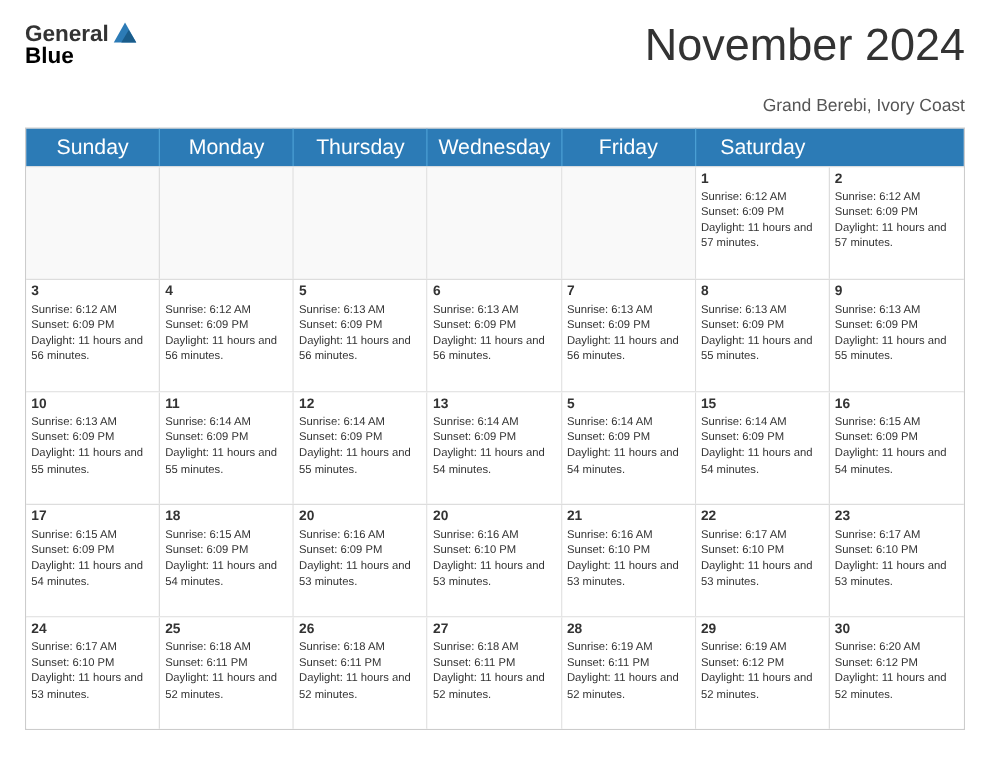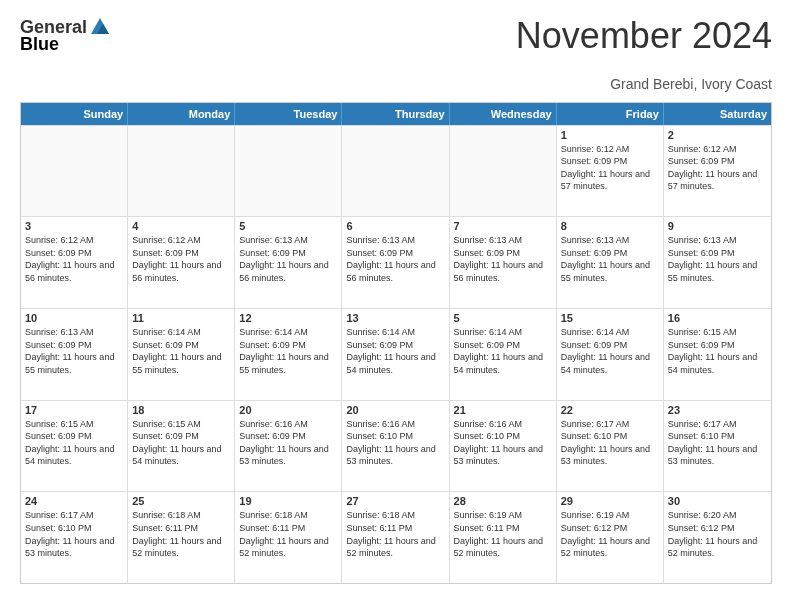--- a/index.html
+++ b/index.html
@@ -67,24 +67,24 @@
       flex-direction: column;
       border: 1px solid #ccc;
     }
     .cal-header {
       display: grid;
       grid-template-columns: repeat(7, 1fr);
       background: #2c7bb6;
     }
     .cal-header-cell {
       color: #fff;
-      font-size: 11px;
-      font-weight: bold;
+      font-size: 17px;
+      font-weight: normal;
       padding: 5px 4px;
-      text-align: right;
+      text-align: center;
       border-right: 1px solid #4a9fd4;
     }
     .cal-header-cell:last-child {
       border-right: none;
     }
     .cal-body {
       flex: 1;
       display: flex;
       flex-direction: column;
     }
@@ -139,21 +139,20 @@
       <div class="month-title">November 2024</div>
       <div class="subtitle">Grand Berebi, Ivory Coast</div>
     </div>
   </div>
 
   <div class="calendar">
     <div class="cal-header">
 
     <div class="cal-header-cell">Sunday</div>
         <div class="cal-header-cell">Monday</div>
-        <div class="cal-header-cell">Tuesday</div>
         <div class="cal-header-cell">Thursday</div>
         <div class="cal-header-cell">Wednesday</div>
         <div class="cal-header-cell">Friday</div>
         <div class="cal-header-cell">Saturday</div>
       </div>
     <div class="cal-body">
 
     <div class="cal-row">
           <div class="cal-cell empty"></div>
           <div class="cal-cell empty"></div>
@@ -312,21 +311,21 @@
 Sunset: 6:10 PM
 Daylight: 11 hours and 53 minutes.</div>
           </div>
           <div class="cal-cell">
             <div class="day-number">25</div>
             <div class="day-info" style="white-space: pre-line;">Sunrise: 6:18 AM
 Sunset: 6:11 PM
 Daylight: 11 hours and 52 minutes.</div>
           </div>
           <div class="cal-cell">
-            <div class="day-number">19</div>
+            <div class="day-number">26</div>
             <div class="day-info" style="white-space: pre-line;">Sunrise: 6:18 AM
 Sunset: 6:11 PM
 Daylight: 11 hours and 52 minutes.</div>
           </div>
           <div class="cal-cell">
             <div class="day-number">27</div>
             <div class="day-info" style="white-space: pre-line;">Sunrise: 6:18 AM
 Sunset: 6:11 PM
 Daylight: 11 hours and 52 minutes.</div>
           </div>

